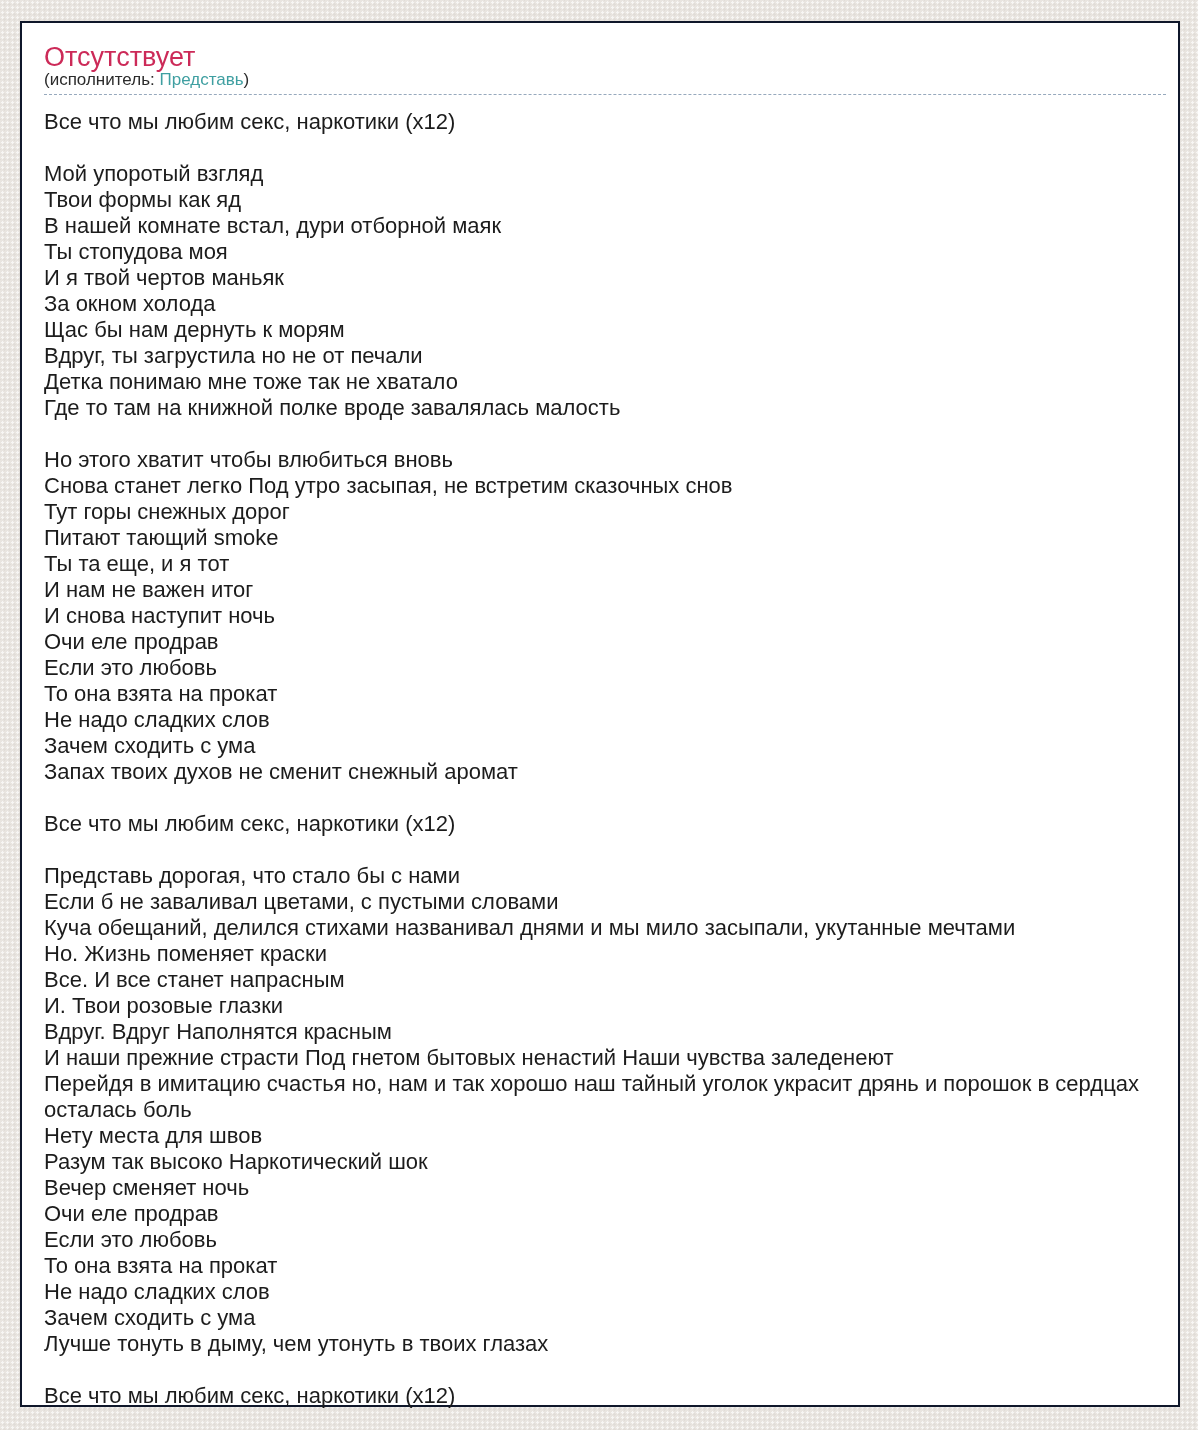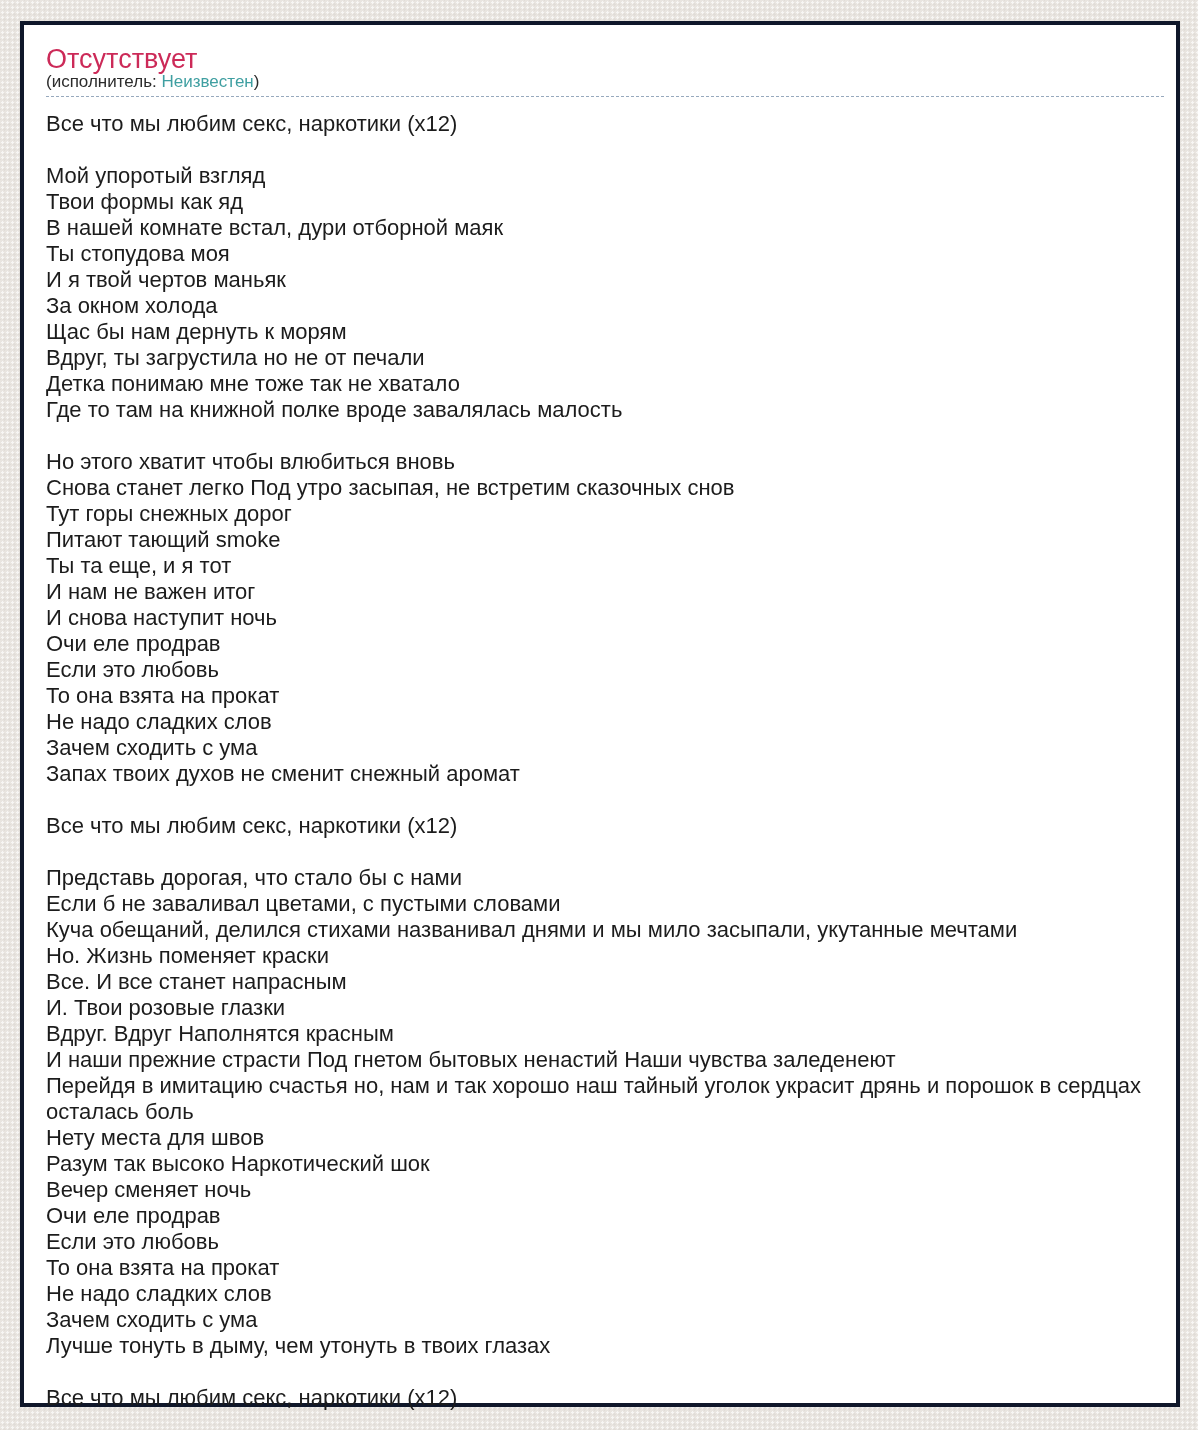--- a/index.html
+++ b/index.html
@@ -20,21 +20,21 @@
     overflow: hidden;
   }
   .lyrics-card {
     position: absolute;
     left: 20px;
     top: 21px;
     width: 1160px;
     height: 1386px;
     box-sizing: border-box;
     background: #ffffff;
-    border: 4px solid #0f172a;
+    border: 2px solid #0f172a;
     box-shadow: 0 1px 2px rgba(0,0,0,0.05);
     padding: 20px 12px 0 22px;
   }
   .song-title {
     margin: 0;
     font-size: 27px;
     line-height: 28px;
     font-weight: 400;
     color: #cc2a58;
   }
@@ -57,21 +57,21 @@
     color: #1c1c1c;
     white-space: pre-line;
   }
 </style>
 </head>
 <body style="background-color: rgb(233, 229, 224);">
 
 <div class="lyrics-card" style="background: rgb(255, 255, 255);">
   <h1 class="song-title" style="color: rgb(204, 42, 88);">Отсутствует</h1>
   <div class="artist-line" style="border-bottom-color: rgb(151, 169, 189);">
-    <span>(исполнитель: </span><a style="color: rgb(63, 159, 161);">Неизвестен</a><span>)</span>
+    <span>(исполнитель: </span><a style="color: rgb(63, 159, 161);">Представь</a><span>)</span>
   </div>
   <div class="lyrics-text" style="color: rgb(28, 28, 28);">Все что мы любим секс, наркотики (х12)
 
 Мой упоротый взгляд
 Твои формы как яд
 В нашей комнате встал, дури отборной маяк
 Ты стопудова моя
 И я твой чертов маньяк
 За окном холода
 Щас бы нам дернуть к морям

